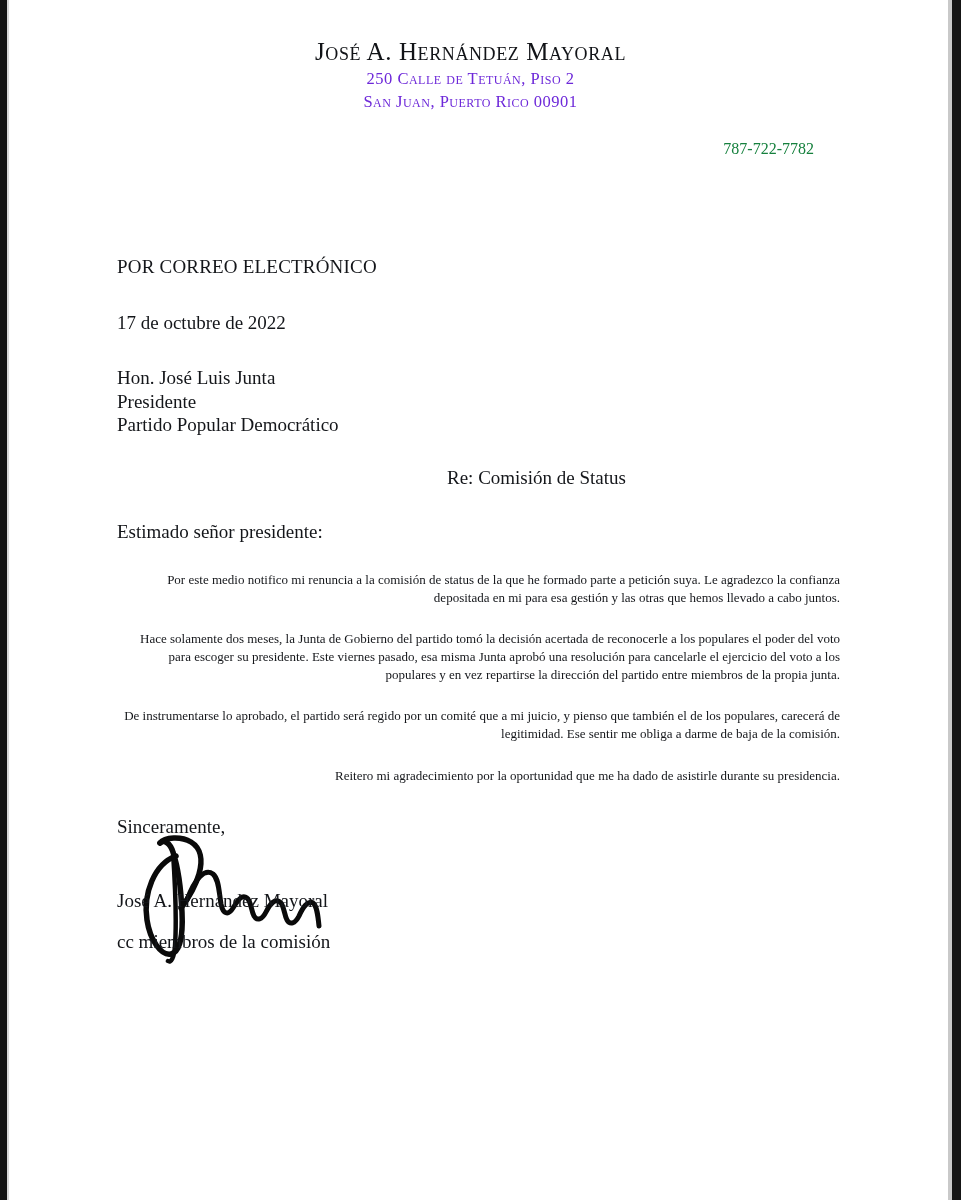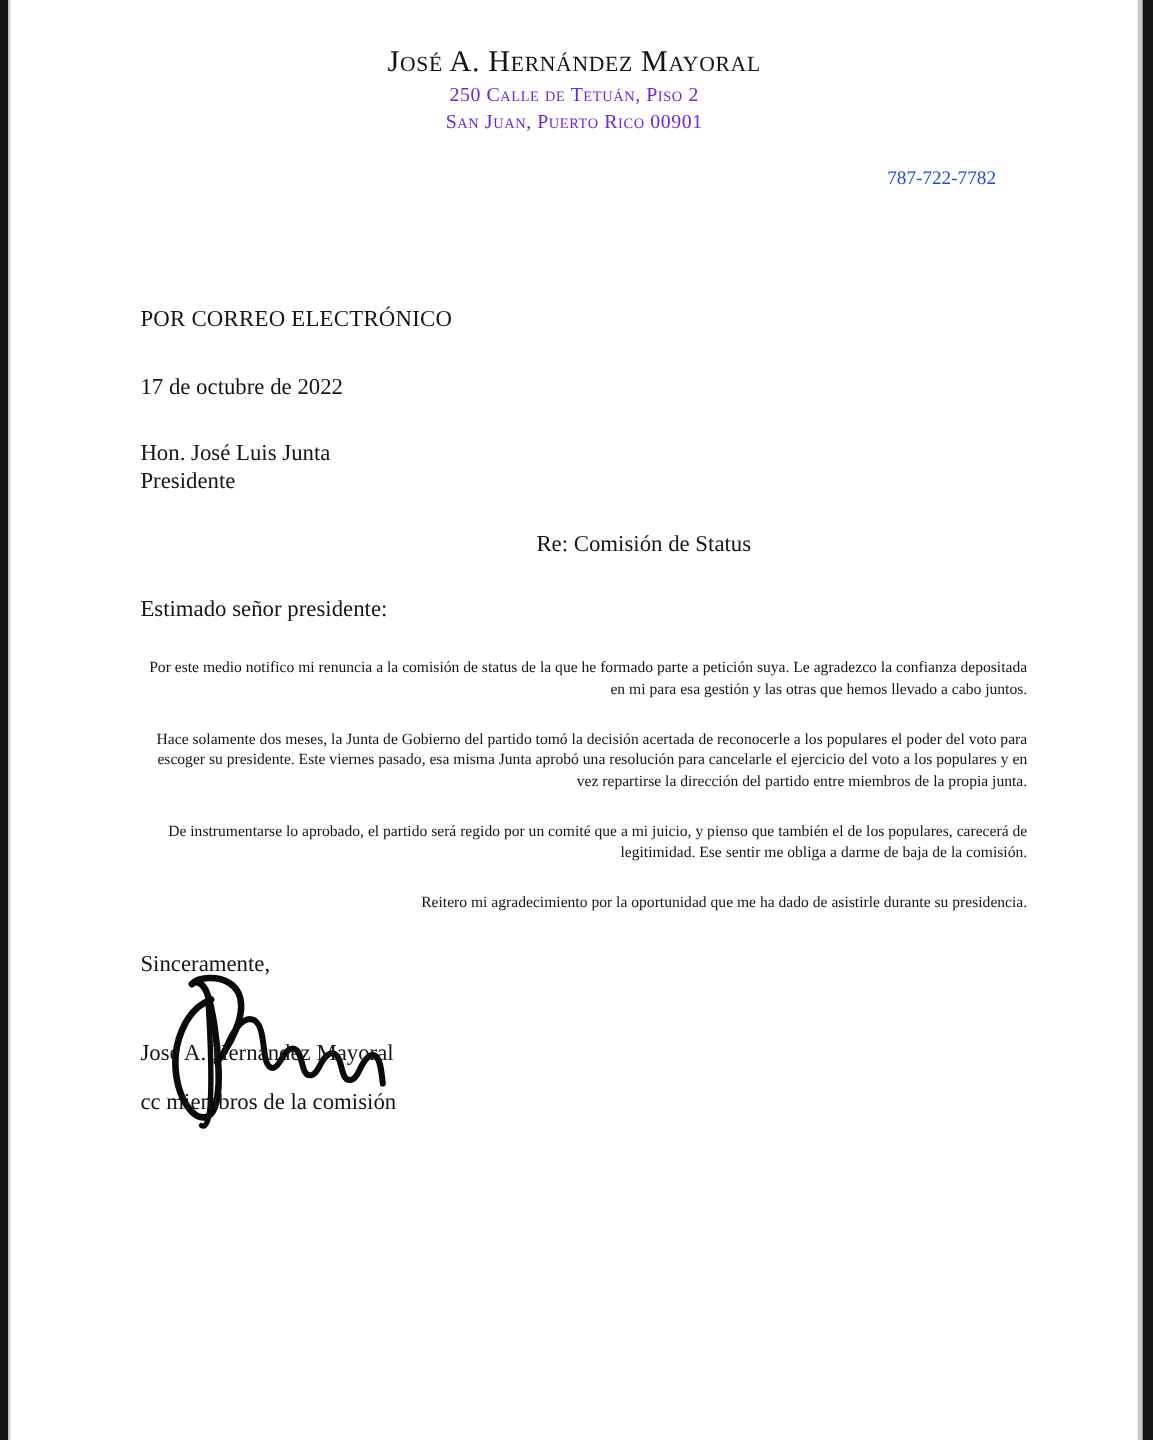--- a/index.html
+++ b/index.html
@@ -48,21 +48,21 @@
     left: 9px;
     right: 13px;
     top: 0;
     bottom: 0;
     background: #fff;
   }
 
   .sheet {
     position: absolute;
     left: 0;
-    right: 0;
+    right: 16px;
     top: 0;
   }
 
   
   .letterhead {
     text-align: center;
     margin-top: 38px;
   }
   .lh-name {
     font-size: 25px;
@@ -79,21 +79,21 @@
     color: #6d28d9;
     margin-top: 2px;
   }
 
   .contact {
     margin-top: 26px;
     padding-right: 118px;
     text-align: right;
     font-size: 16px;
     line-height: 1.38;
-    color: #1d4ed8;
+    color: #15803d;
   }
 
   
   .body-block {
     margin-top: 96px;
     padding-left: 108px;
     padding-right: 92px;
   }
 
   .line-subject {
@@ -186,20 +186,21 @@
 
     <div class="body-block">
 
       <div class="line-subject">POR CORREO ELECTRÓNICO</div>
 
       <div class="line-date">17 de octubre de 2022</div>
 
       <div class="recipient">
         <div>Hon. José Luis Junta</div>
         <div>Presidente</div>
+        <div>Partido Popular Democrático</div>
       </div>
 
       <div class="re-line">Re: Comisión de Status</div>
 
       <div class="salutation">Estimado señor presidente:</div>
 
       <p class="para">Por este medio notifico mi renuncia a la comisión de status de la que he formado parte a petición suya. Le agradezco la confianza depositada en mi para esa gestión y las otras que hemos llevado a cabo juntos.</p>
       <p class="para">Hace solamente dos meses, la Junta de Gobierno del partido tomó la decisión acertada de reconocerle a los populares el poder del voto para escoger su presidente. Este viernes pasado, esa misma Junta aprobó una resolución para cancelarle el ejercicio del voto a los populares y en vez repartirse la dirección del partido entre miembros de la propia junta.</p>
       <p class="para">De instrumentarse lo aprobado, el partido será regido por un comité que a mi juicio, y pienso que también el de los populares, carecerá de legitimidad. Ese sentir me obliga a darme de baja de la comisión.</p>
       <p class="para">Reitero mi agradecimiento por la oportunidad que me ha dado de asistirle durante su presidencia.</p>

